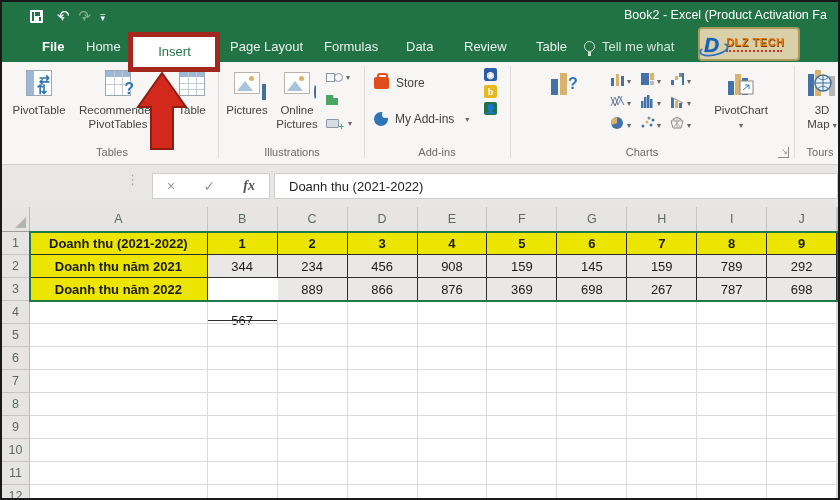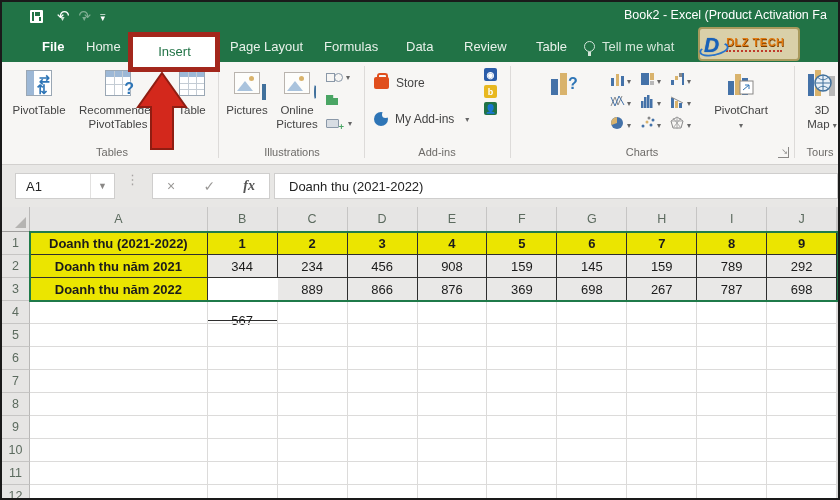--- a/index.html
+++ b/index.html
@@ -391,24 +391,20 @@
   <div class="group-label" style="left:796px; width:44px;">Tours</div>
 </div>
 
 <div class="red-box"></div>
 
 <svg class="red-arrow" width="60" height="82" viewBox="0 0 60 82">
   <polygon points="30,3 54,37 41,37 41,79 19,79 19,37 6,37" fill="#d3281c" stroke="#8f1d12" stroke-width="2"></polygon>
 </svg>
 
 <div class="fbar">
-  <div class="namebox">
-    <span>A1</span>
-    <span class="nb-dd">▼</span>
-  </div>
   <div class="fdots">⋮</div>
   <div class="fbtns">
     <span class="fb">×</span>
     <span class="fb">✓</span>
     <span class="fx">fx</span>
   </div>
   <div class="ffield">
     <span>Doanh thu (2021-2022)</span>
   </div>
 </div>

